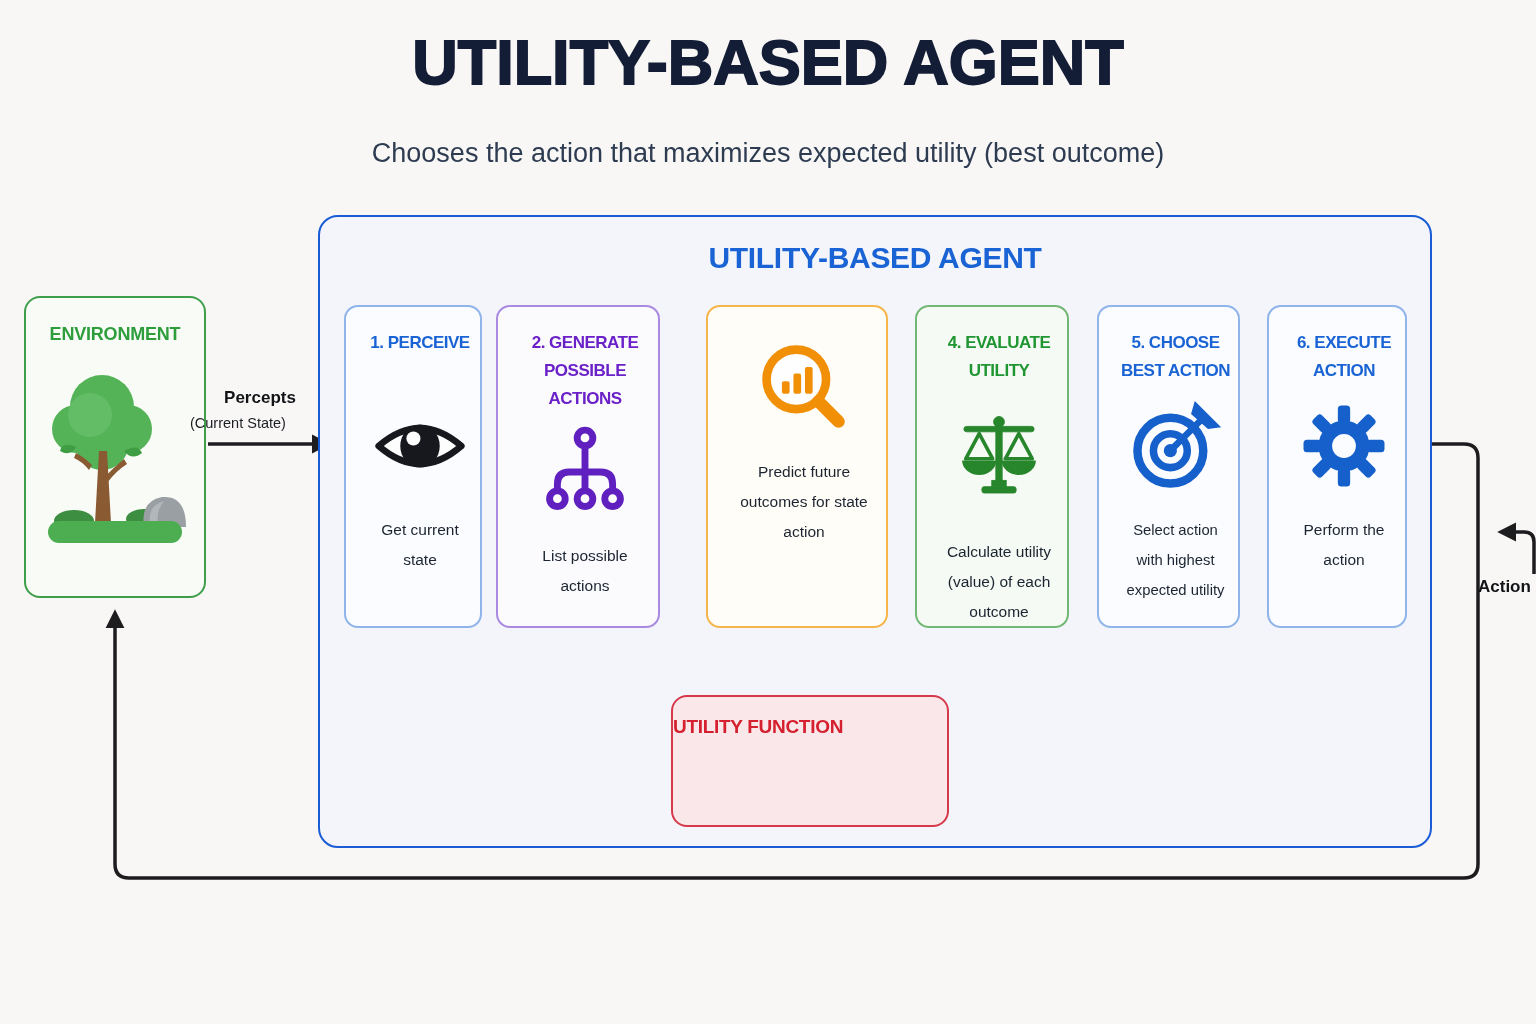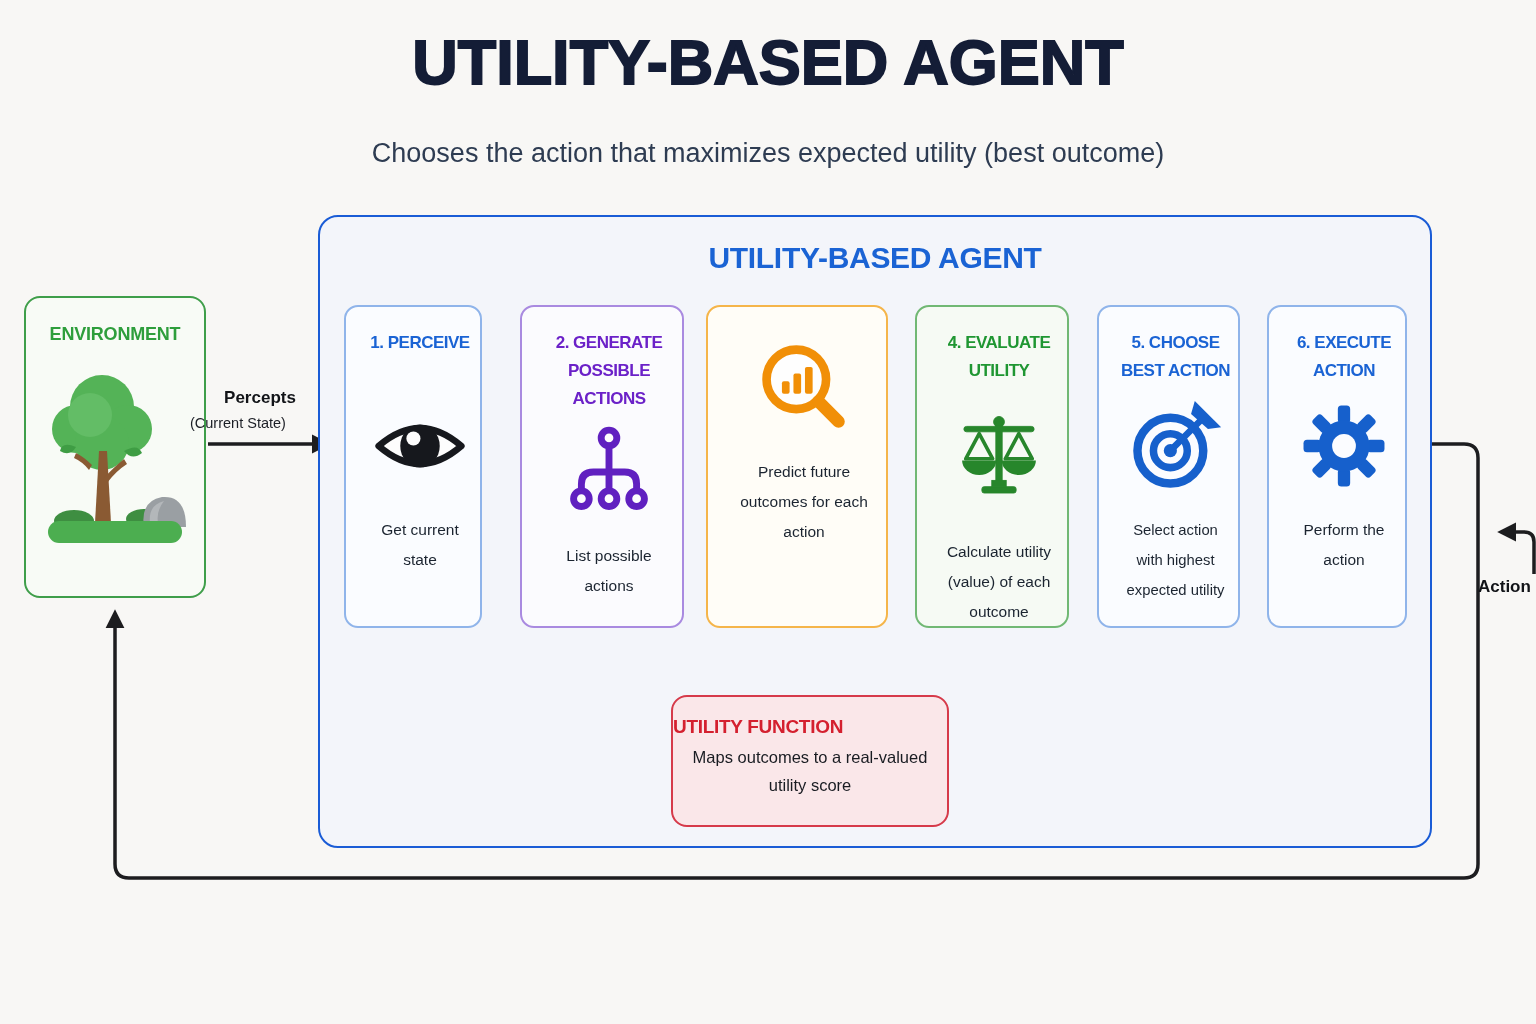--- a/index.html
+++ b/index.html
@@ -68,21 +68,21 @@
   }
   .card.blue  {border-color:var(--blue-light,#8fb4ea);background:#fafcff;}
   .card.blue   .card-title{color:var(--blue,#1a63d4);}
   .card.purple{border-color:var(--purple-light,#a98ae0);background:#fbfbfe;}
   .card.purple .card-title{color:var(--purple,#6b21c8);}
   .card.orange{border-color:var(--orange-light,#f5b54a);background:#fffdf7;}
   .card.orange .card-title{color:var(--orange,#f08a00);}
   .card.green {border-color:var(--green-light,#71b874);background:#f6faf4;gap:25px;}
   .card.green  .card-title{color:var(--green,#1f9632);}
   .card1{left:344px;width:138px;}
-  .card2{left:520px;width:164px;}
+  .card2{left:496px;width:164px;}
   .card3{left:706px;width:182px;}
   .card3 .card-title{font-size:15.5px;}
   .card4{left:915px;width:154px;}
   .card5{left:1097px;width:143px;}
   .card5 .card-desc{font-size:14.8px;}
   .card6{left:1267px;width:140px;}
 
   
   .utility-box{
     left:671px;top:695px;width:278px;height:132px;box-sizing:border-box;
@@ -215,21 +215,21 @@
 <div class="card card3 orange">
   <div class="card-icon">
     <svg width="96" height="96" viewBox="0 0 100 100">
       <circle cx="42" cy="41" r="31" fill="#fefefe" stroke="#f18f07" stroke-width="9"></circle>
       <rect x="27" y="43" width="8" height="13" rx="2" fill="#f18f07"></rect>
       <rect x="39" y="35" width="8" height="21" rx="2" fill="#f18f07"></rect>
       <rect x="51" y="28" width="8" height="28" rx="2" fill="#f18f07"></rect>
       <path d="M65 64 L86 85" stroke="#f18f07" stroke-width="13" stroke-linecap="round"></path>
     </svg>
   </div>
-  <div class="card-desc">Predict future outcomes for each action</div>
+  <div class="card-desc">Predict future outcomes for state action</div>
 </div>
 
 <div class="card card4 green">
   <div class="card-title">4. EVALUATE UTILITY</div>
   <div class="card-icon">
     <svg width="90" height="90" viewBox="0 0 100 100">
       <g fill="#27862b" stroke="#27862b">
         <circle cx="50" cy="11" r="6"></circle>
         <rect x="46.5" y="11" width="7" height="67"></rect>
         <rect x="11" y="16" width="78" height="6" rx="3"></rect>
@@ -275,14 +275,13 @@
         <circle cx="50" cy="50" r="29"></circle>
       </g>
       <circle cx="50" cy="50" r="13.5" fill="#fbfcff"></circle>
     </svg>
   </div>
   <div class="card-desc">Perform the action</div>
 </div>
 
 <div class="abs utility-box">
   <div class="utility-title">UTILITY FUNCTION</div>
-  <div class="utility-desc">Maps outcomes to a real-valued utility score</div>
 </div>
 
 </body></html>

